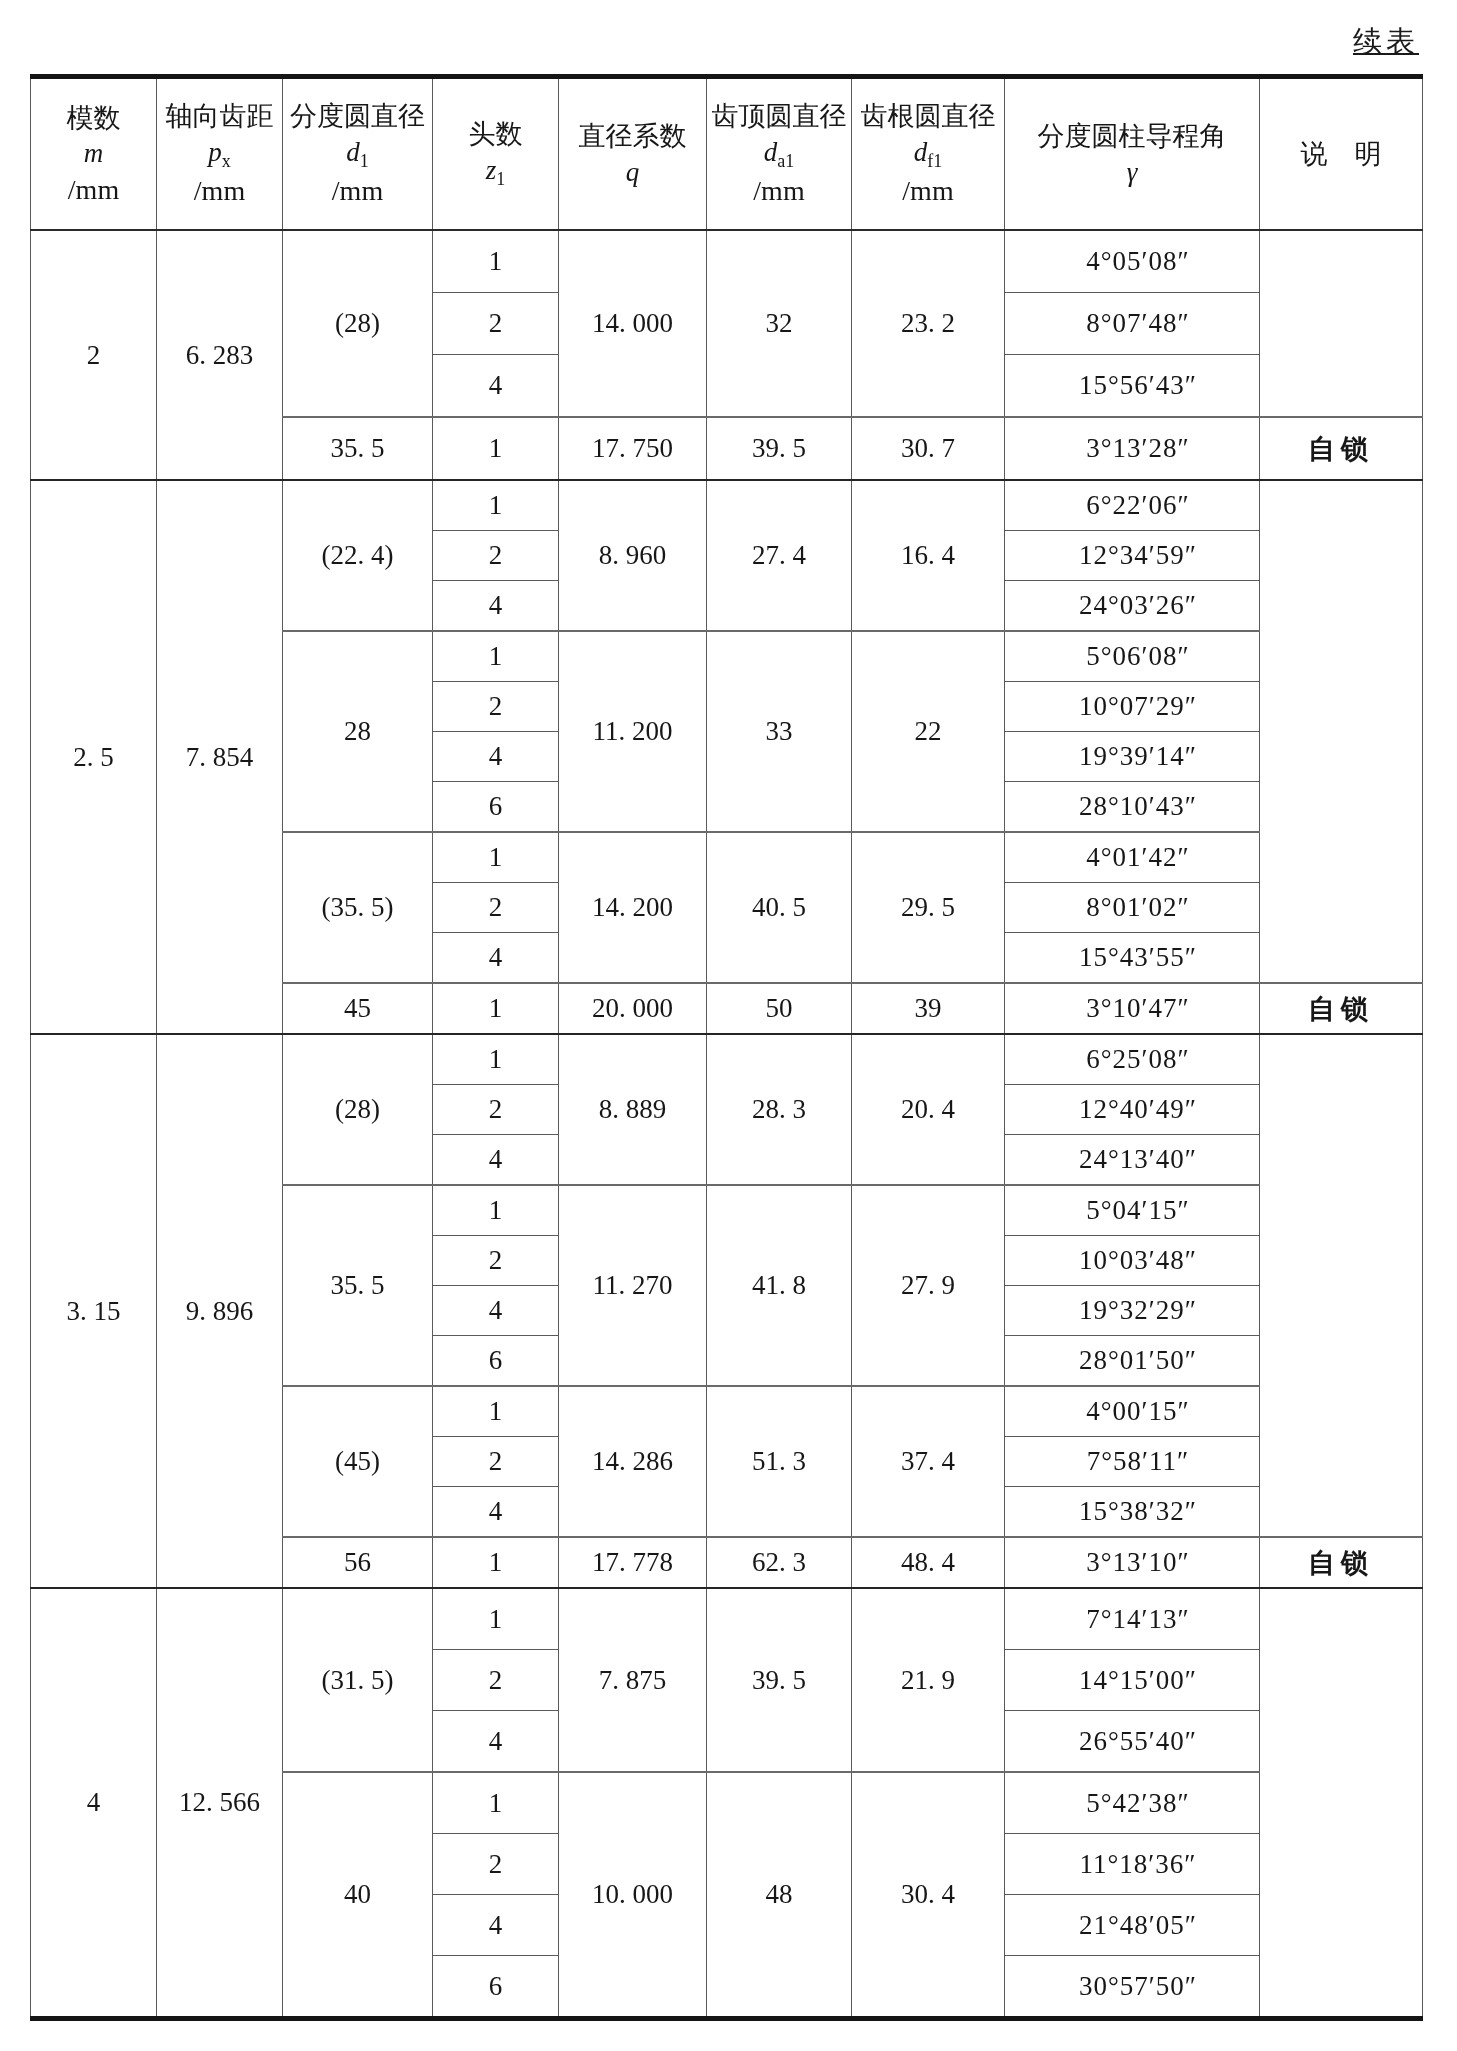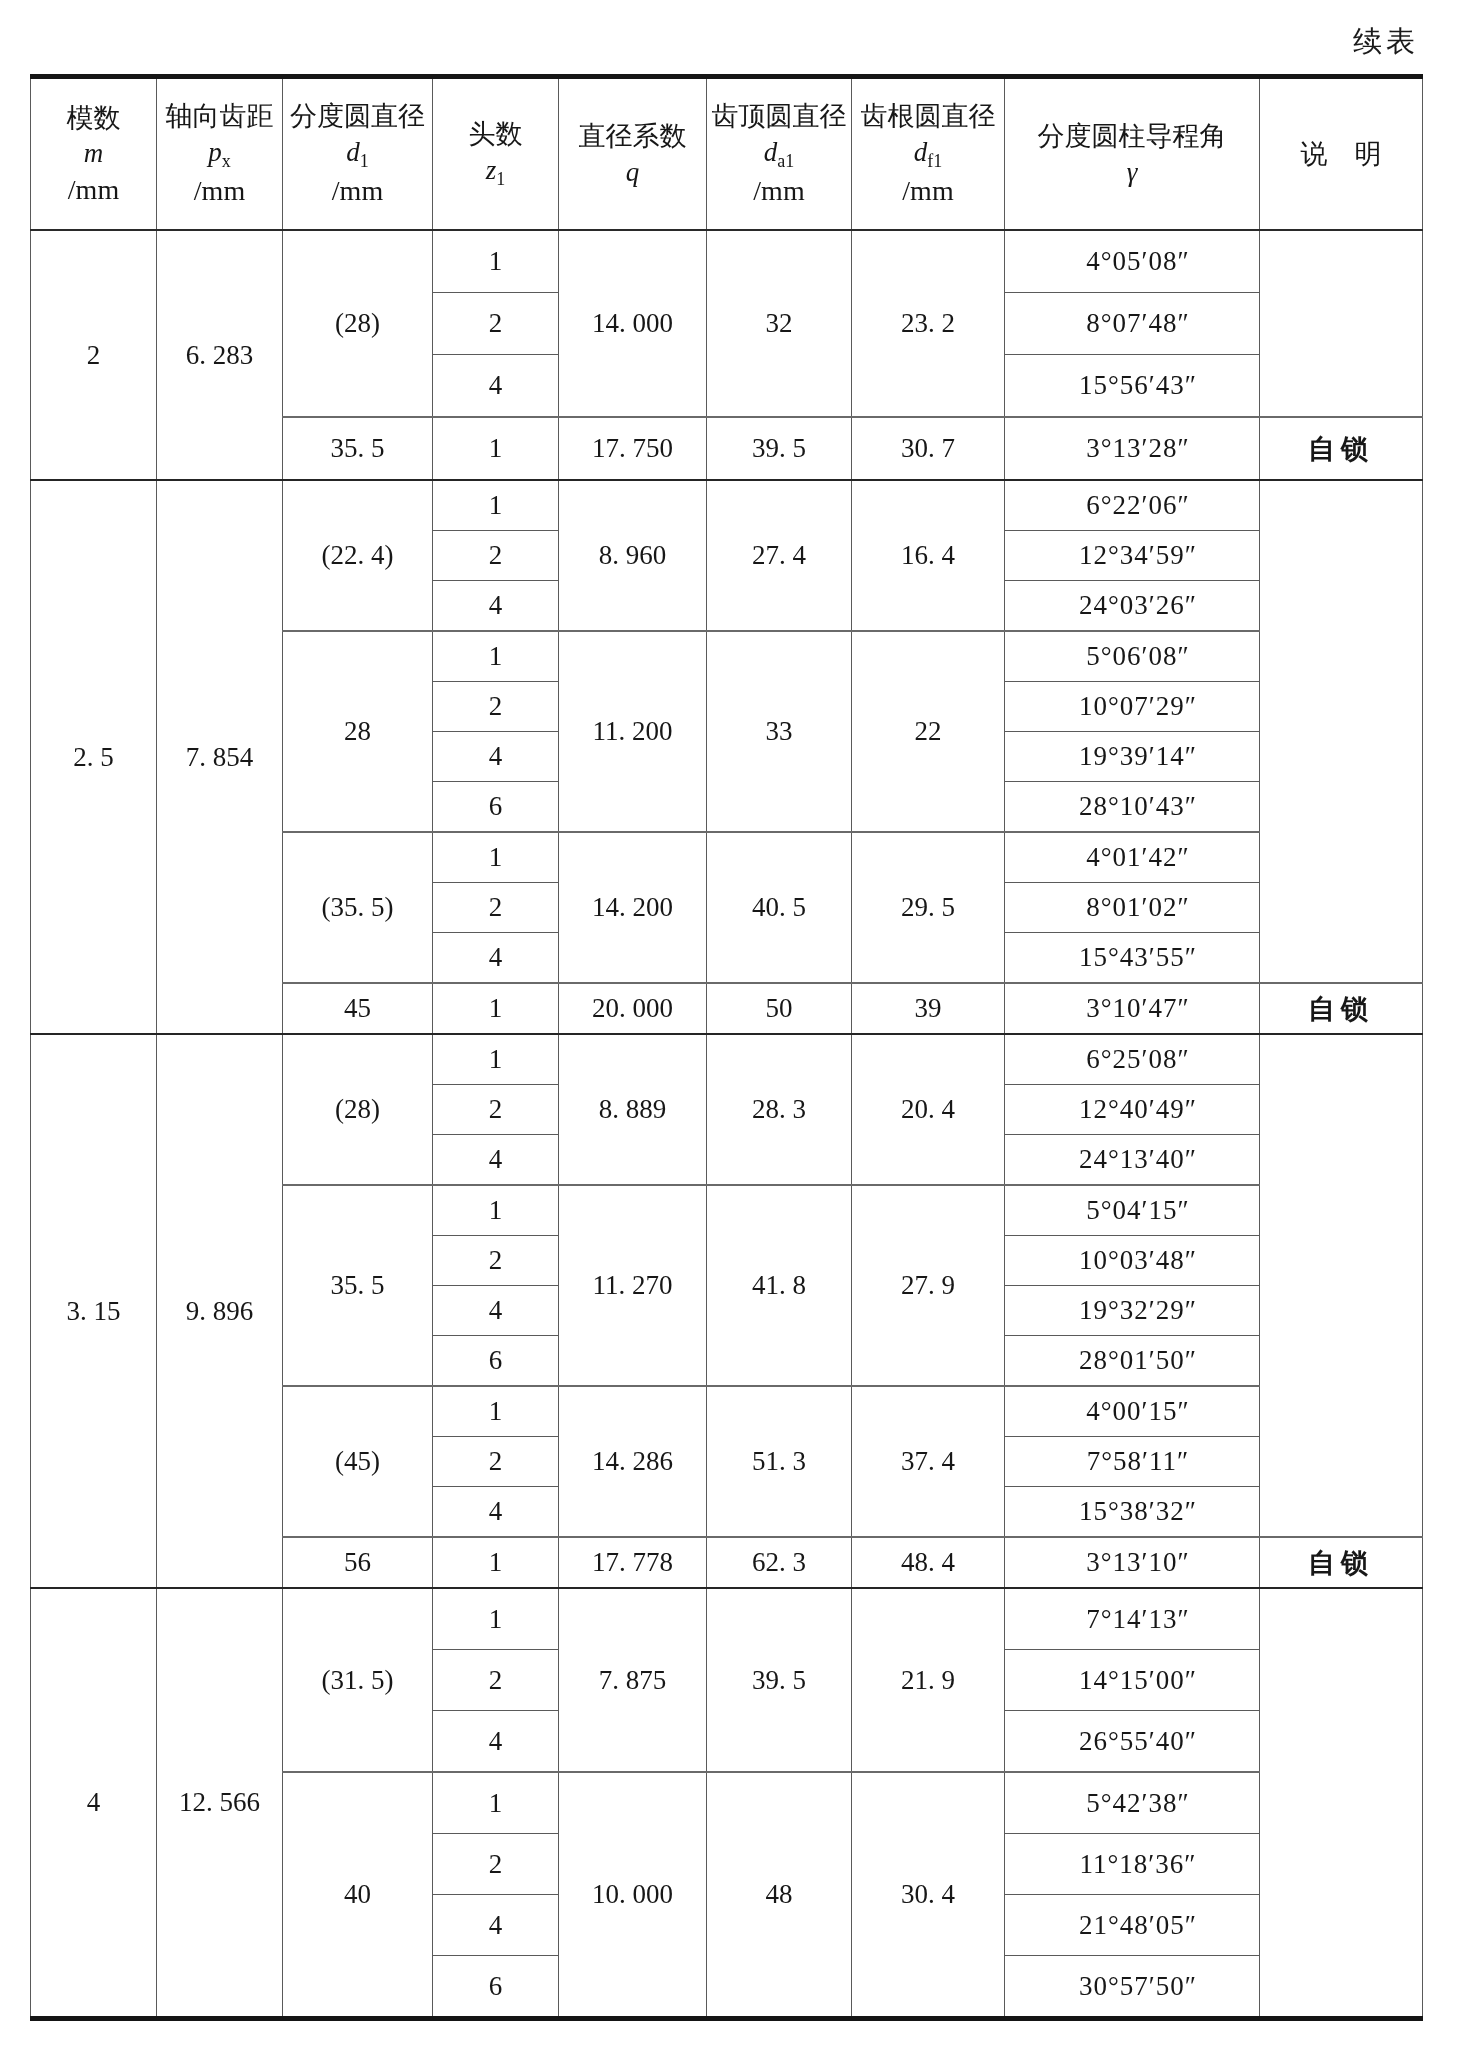--- a/index.html
+++ b/index.html
@@ -4,20 +4,21 @@
 <style>
   html,body{margin:0;padding:0;background:#ffffff;}
   .page{
     position:relative;width:1457px;height:2051px;background:#ffffff;
     font-family:"Liberation Serif","DejaVu Serif",serif;color:#111;
     overflow:hidden;
   }
   .continued{
     position:absolute;top:22px;right:38px;font-size:29px;color:#1a1a1a;
     letter-spacing:4px;
+    text-decoration:underline;
   }
   table.main{
     position:absolute;left:30px;top:74px;width:1392px;
     border-collapse:collapse;table-layout:fixed;
     border-top:5px solid #151515;border-bottom:5px solid #151515;
     border-left:1px solid #555;border-right:1px solid #555;
   }
   td,th{
     border:1px solid #5a5a5a;
     text-align:center;vertical-align:middle;

